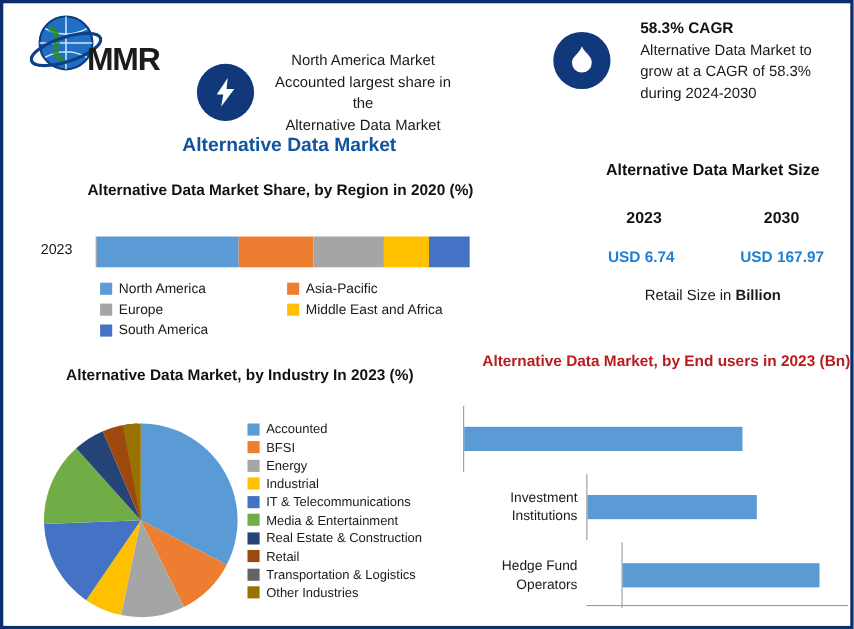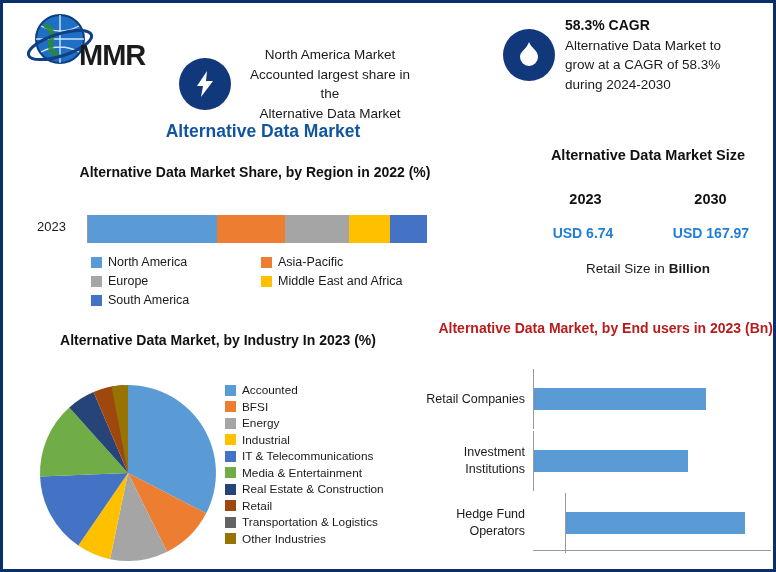--- a/index.html
+++ b/index.html
@@ -284,38 +284,38 @@
           <path d="M14 1 L4 16 h6 L8 27 L20 11 h-7 z" fill="#ffffff"></path>
         </svg>
       </span>
       <span class="hdr-txt center">
         <span>North America Market</span><br>
         <span>Accounted largest share in the</span><br>
         <span>Alternative Data Market</span>
       </span>
     </div>
 
-    <div class="hdr-block" style="left:500px; top:12px; width:268px;">
+    <div class="hdr-block" style="left:500px; top:12px; width:268px;gap:17px;">
       <span class="hdr-icon">
         <svg width="22" height="28" viewBox="0 0 22 28">
           <path d="M11 1 C13 7 20 9 20 16 A9 9 0 0 1 2 16 C2 10 8 9 11 1 Z" fill="#ffffff"></path>
         </svg>
       </span>
       <span class="hdr-txt">
         <span class="hdr-strong">58.3% CAGR</span><br>
         <span>Alternative Data Market to</span><br>
         <span>grow at a CAGR of 58.3%</span><br>
         <span>during 2024-2030</span>
       </span>
     </div>
   </div>
 
   <div class="main-title">Alternative Data Market</div>
 
-  <div class="region-title">Alternative Data Market Share, by Region in 2022 (%)</div>
+  <div class="region-title">Alternative Data Market Share, by Region in 2020 (%)</div>
   <div class="region-axis-label">2023</div>
 
   <div class="stacked">
     <div style="width:38%; background:#5b9bd5;"></div>
     <div style="width:20%; background:#ed7d31;"></div>
     <div style="width:19%; background:#a5a5a5;"></div>
     <div style="width:12%; background:#ffc000;"></div>
     <div style="width:11%; background:#4472c4;"></div>
   </div>
 
@@ -423,21 +423,20 @@
       <span>Other Industries</span>
     </div>
   </div>
 
   <div class="end-title">Alternative Data Market, by End users in 2023 (Bn)</div>
 
   <div class="end-chart">
     <div class="end-rows">
 
       <div class="end-row" style="top:0px;">
-        <span class="end-cat">Retail Companies</span>
         <span class="end-bar-wrap">
           <span class="end-bar" style="width:72.5%;"></span>
         </span>
       </div>
 
       <div class="end-row" style="top:62px;">
         <span class="end-cat">
           <span>Investment Institutions</span>
         </span>
         <span class="end-bar-wrap">

